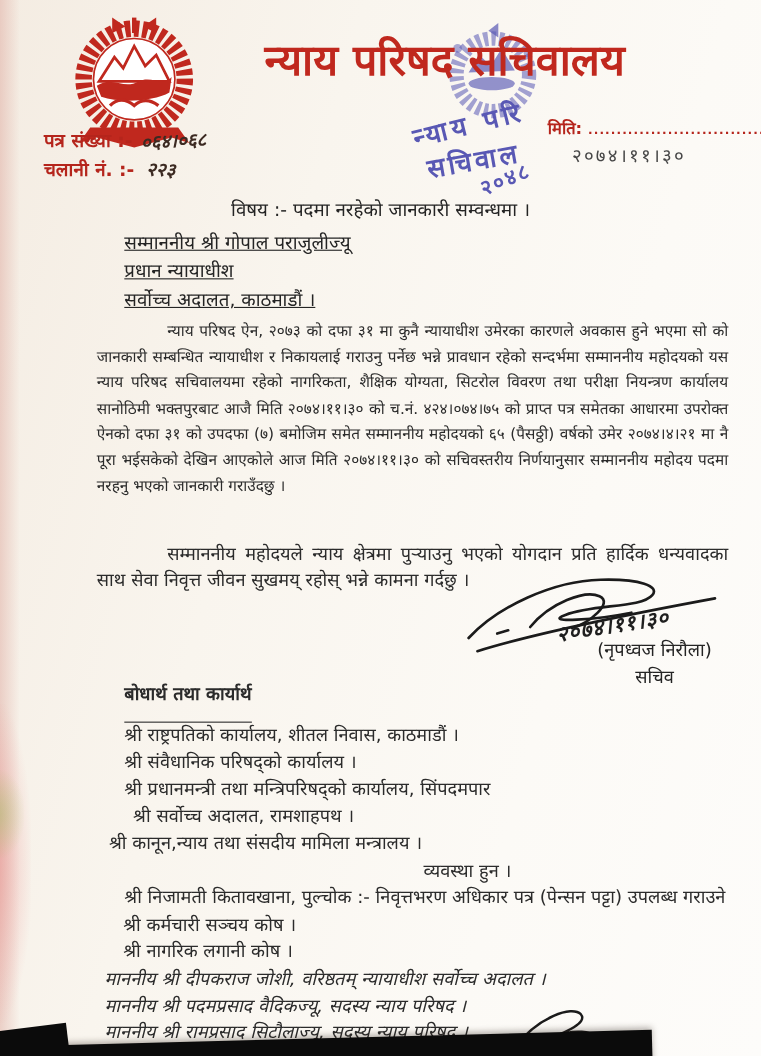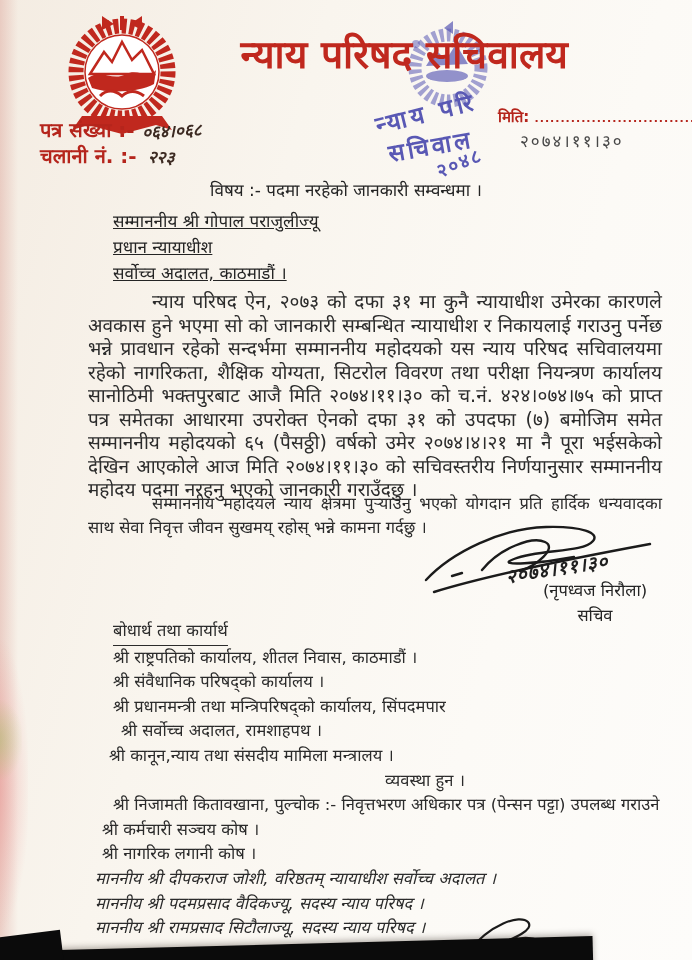--- a/index.html
+++ b/index.html
@@ -22,53 +22,53 @@
     background:#0b0b0b;transform:rotate(-7deg);}
 
   
   .emblem{position:absolute;left:52px;top:12px;width:140px;height:132px;}
   .org-title{position:absolute;left:168px;top:26px;width:400px;text-align:right;
     font-size:39px;font-weight:bold;color:#c0281e;white-space:nowrap;z-index:3;
     font-family:"DejaVu Serif","Liberation Serif",serif;}
   .stamp{position:absolute;left:356px;top:14px;width:176px;height:168px;z-index:2;opacity:.85;}
   .ref-block{position:absolute;left:40px;top:116px;z-index:3;}
   .ref-row{height:26px;white-space:nowrap;}
-  .ref-label{color:#b5251c;font-weight:bold;font-size:20px;}
+  .ref-label{color:#b5251c;font-weight:bold;font-size:17px;}
   .hand{display:inline-block;font-family:"DejaVu Serif","Liberation Serif",serif;
     font-style:italic;font-weight:bold;color:#3c2a22;font-size:17px;}
   .hand-a{transform:rotate(-3deg);margin-left:2px;}
   .hand-b{transform:rotate(2deg);margin-left:6px;}
   .date-block{position:absolute;left:498px;top:106px;width:180px;z-index:3;}
   .date-label{color:#b5251c;font-weight:bold;font-size:15px;white-space:nowrap;}
   .date-dots{color:#b5251c;font-weight:bold;letter-spacing:1px;font-size:11px;}
   .date-value{margin-top:3px;margin-left:22px;color:#474747;font-size:17px;letter-spacing:2px;
     font-family:"DejaVu Sans Mono","Liberation Mono",monospace;}
 
   
   .subject{position:absolute;top:178px;left:0;width:100%;text-align:center;font-size:17px;color:#242424;}
   .recipient{position:absolute;top:208px;left:113px;font-size:17px;line-height:26px;color:#242424;text-decoration:underline;}
   .para{position:absolute;left:88px;right:30px;text-align:justify;color:#2b2b2b;}
-  .para1{top:290px;font-size:19px;line-height:23.5px;text-indent:64px;}
+  .para1{top:290px;font-size:14px;line-height:23.5px;text-indent:64px;}
   .para2{top:492px;font-size:16.5px;line-height:24px;text-indent:64px;}
 
   
   .sig-svg{position:absolute;left:422px;top:520px;width:236px;height:84px;}
   .sig-date{position:absolute;left:505px;top:551px;width:160px;transform:rotate(-9deg);
     font-family:"DejaVu Serif","Liberation Serif",serif;font-style:italic;font-weight:bold;
     font-size:19px;color:#1f1f1f;letter-spacing:1px;}
   .sig-id{position:absolute;left:505px;top:578px;width:180px;text-align:center;
     font-size:16.5px;line-height:25px;color:#242424;}
 
   
   .distribution{position:absolute;top:619px;left:95px;right:20px;font-size:16.5px;
     line-height:24.6px;color:#2b2b2b;}
-  .dist-heading{display:inline-block;margin-left:18px;font-weight:normal;
-    border-bottom:1.6px solid #2b2b2b;padding-bottom:1px;text-align:right;}
+  .dist-heading{display:inline-block;margin-left:18px;font-weight:bold;
+    border-bottom:1.6px solid #2b2b2b;padding-bottom:12px;text-align:right;}
   .dist-item{white-space:nowrap;}
-  .ml0{margin-left:0;font-style:italic;} .ml5{margin-left:7px;} .ml14{margin-left:14px;}
+  .ml0{margin-left:0;font-style:italic;} .ml5{margin-left:17px;} .ml14{margin-left:4px;}
   .ml18{margin-left:18px;} .ml26{margin-left:26px;} .ml290{margin-left:290px;}
 
   .squiggle2{position:absolute;left:462px;top:912px;width:96px;height:50px;}
 </style>
 </head>
 <body>
 
 <div id="page">
 
   <svg class="stamp" viewBox="0 0 176 168">

